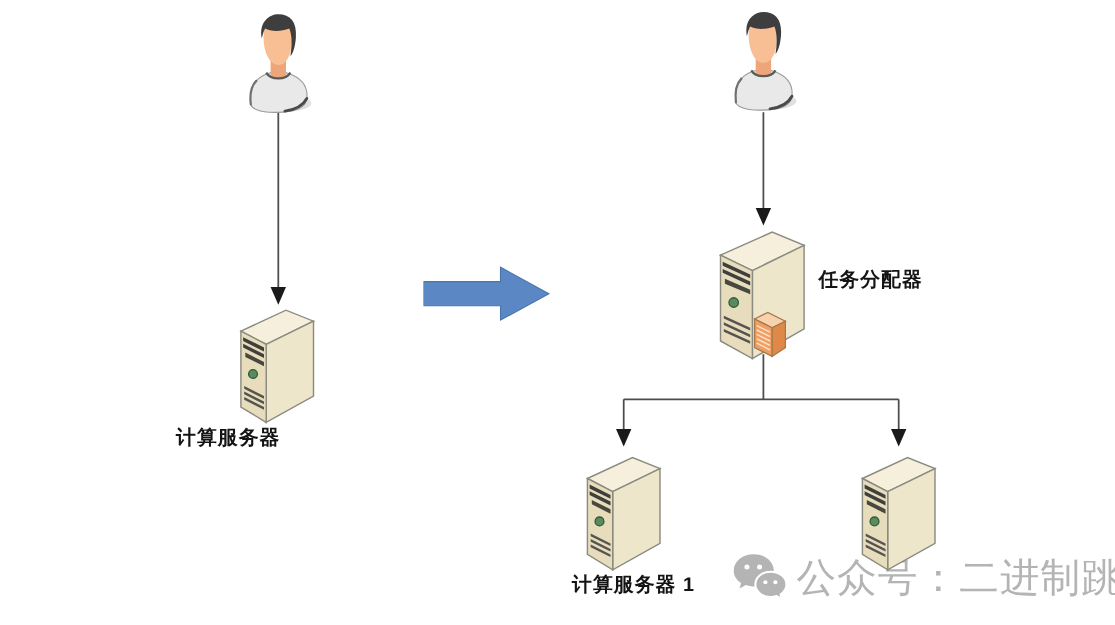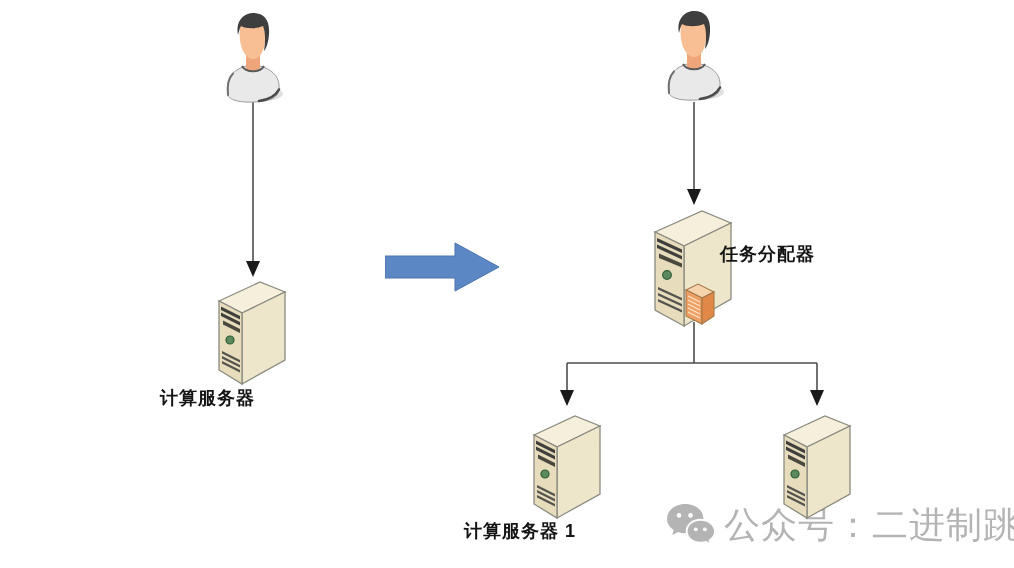--- a/index.html
+++ b/index.html
@@ -133,26 +133,26 @@
   </svg>
 
   <svg class="abs icon-layer" style="left:660px;top:10px" width="68" height="92">
       <use href="#sym-person"></use>
     </svg>
 
   <svg class="abs icon-layer" style="left:646px;top:204px" width="96" height="124">
       <use href="#sym-server-card"></use>
     </svg>
 
-  <div class="node-label" style="left:720px;top:242px;text-align:center">任务分配器</div>
+  <div class="node-label" style="left:744px;top:242px;text-align:center">任务分配器</div>
 
   <svg class="abs icon-layer" style="left:526px;top:410px" width="82" height="110">
       <use href="#sym-server"></use>
     </svg>
 
-  <div class="node-label" style="left:464px;top:519px;width:150px">计算服务器 1</div>
+  <div class="node-label" style="left:520px;top:519px;width:150px">计算服务器 1</div>
 
   <svg class="abs icon-layer" style="left:776px;top:410px" width="82" height="110">
       <use href="#sym-server"></use>
     </svg>
 
 
 </div>
 
 </body></html>

